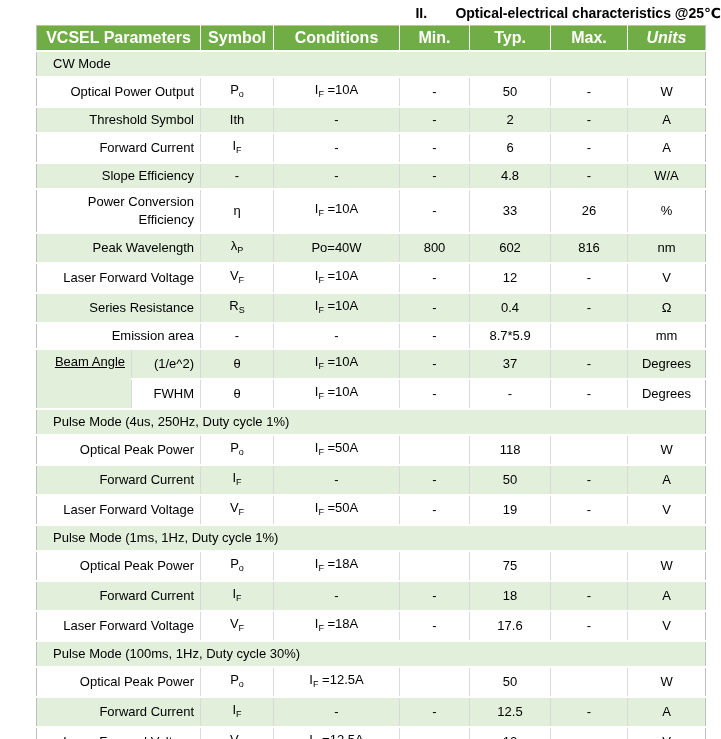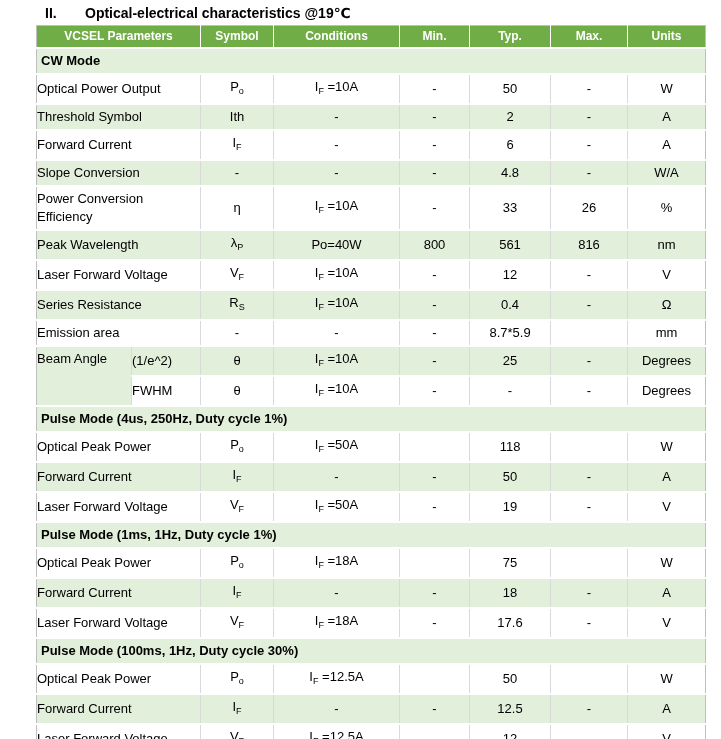--- a/index.html
+++ b/index.html
@@ -5,63 +5,63 @@
   * { box-sizing: border-box; }
   html, body { margin: 0; padding: 0; }
   body {
     width: 721px; height: 739px; background: #ffffff;
     font-family: "Liberation Sans", "DejaVu Sans", sans-serif;
     color: #000000; overflow: hidden;
   }
   .title {
     display: flex; align-items: baseline;
     padding: 5px 0 4px 45px;
-    font-weight: bold; font-size: 14px; color: #000;
+    font-weight: bold; font-size: 14px; color: #000; justify-content: flex-end;
   }
   .title .numeral { display: inline-block; width: 40px; }
   table.spec {
     margin-left: 36px;
     width: 669px;
     border-collapse: collapse;
     table-layout: fixed;
     border: 1px solid #bfbfbf;
     font-size: 13px;
   }
   col.c1a { width: 95px; }  col.c1b { width: 69px; }
   col.c2  { width: 73px; }  col.c3  { width: 126px; }
   col.c4  { width: 70px; }  col.c5  { width: 81px; }
   col.c6  { width: 77px; }  col.c7  { width: 78px; }
   th {
     background: #70AD47; color: #ffffff; font-weight: bold;
     padding: 3px 4px; height: 22px; text-align: center;
     border-right: 1px solid #ffffff; border-bottom: 2px solid #ffffff;
-    font-size: 12px;
-  }
-  th:last-child { border-right: none; }
+    font-size: 16px;
+  }
+  th:last-child { border-right: none; font-style: italic; }
   td {
     padding: 3px 6px; height: 24px; line-height: 18px;
     border-right: 1px solid #d9d9d9; border-bottom: 2px solid #ffffff;
     vertical-align: middle;
   }
   td:last-child { border-right: none; }
   tr:last-child td { border-bottom: 1px solid #bfbfbf; }
   tr.g td { background: #E2EFDA; }
   tr.w td { background: #ffffff; }
-  td.p { text-align: left; padding-left: 0; }
+  td.p { text-align: right; padding-left: 8px; }
   td.c { text-align: center; }
-  td.group { vertical-align: top; }
-  td.section { font-weight: bold; text-align: left; padding-left: 4px; }
+  td.group { vertical-align: top; text-decoration: underline; }
+  td.section { font-weight: normal; text-align: left; padding-left: 16px; }
   sub { font-size: 9px; vertical-align: -3px; }
 </style>
 </head>
 <body>
 
 <div class="title">
   <span class="numeral">II.</span>
-  <span>Optical-electrical characteristics @19℃</span>
+  <span>Optical-electrical characteristics @25℃</span>
 </div>
 
 <table class="spec">
   <colgroup>
     <col class="c1a">
       <col class="c1b">
       <col class="c2">
       <col class="c3">
     <col class="c4">
       <col class="c5">
@@ -104,21 +104,21 @@
       <tr class="w">
         <td colspan="2" class="p">Forward Current</td>
         <td class="c">I<sub>F</sub></td>
         <td class="c">-</td>
         <td class="c">-</td>
         <td class="c">6</td>
         <td class="c">-</td>
         <td class="c">A</td>
       </tr>
       <tr class="g">
-        <td colspan="2" class="p">Slope Conversion</td>
+        <td colspan="2" class="p">Slope Efficiency</td>
         <td class="c">-</td>
         <td class="c">-</td>
         <td class="c">-</td>
         <td class="c">4.8</td>
         <td class="c">-</td>
         <td class="c">W/A</td>
       </tr>
       <tr class="w">
         <td colspan="2" class="p">Power Conversion Efficiency</td>
         <td class="c">η</td>
@@ -126,21 +126,21 @@
         <td class="c">-</td>
         <td class="c">33</td>
         <td class="c">26</td>
         <td class="c">%</td>
       </tr>
       <tr class="g">
         <td colspan="2" class="p">Peak Wavelength</td>
         <td class="c">λ<sub>P</sub></td>
         <td class="c">Po=40W</td>
         <td class="c">800</td>
-        <td class="c">561</td>
+        <td class="c">602</td>
         <td class="c">816</td>
         <td class="c">nm</td>
       </tr>
       <tr class="w">
         <td colspan="2" class="p">Laser Forward Voltage</td>
         <td class="c">V<sub>F</sub></td>
         <td class="c">I<sub>F</sub> =10A</td>
         <td class="c">-</td>
         <td class="c">12</td>
         <td class="c">-</td>
@@ -163,21 +163,21 @@
         <td class="c">8.7*5.9</td>
         <td class="c"></td>
         <td class="c">mm</td>
       </tr>
       <tr class="g">
         <td rowspan="2" class="p group">Beam Angle</td>
         <td class="p">(1/e^2)</td>
         <td class="c">θ</td>
         <td class="c">I<sub>F</sub> =10A</td>
         <td class="c">-</td>
-        <td class="c">25</td>
+        <td class="c">37</td>
         <td class="c">-</td>
         <td class="c">Degrees</td>
       </tr>
       <tr class="w">
         <td class="p">FWHM</td>
         <td class="c">θ</td>
         <td class="c">I<sub>F</sub> =10A</td>
         <td class="c">-</td>
         <td class="c">-</td>
         <td class="c">-</td>

